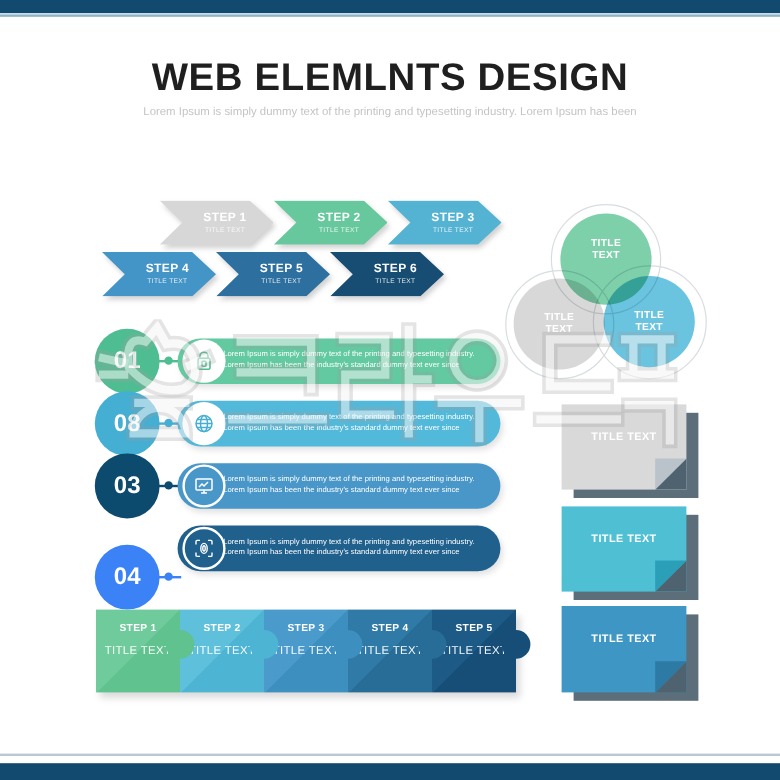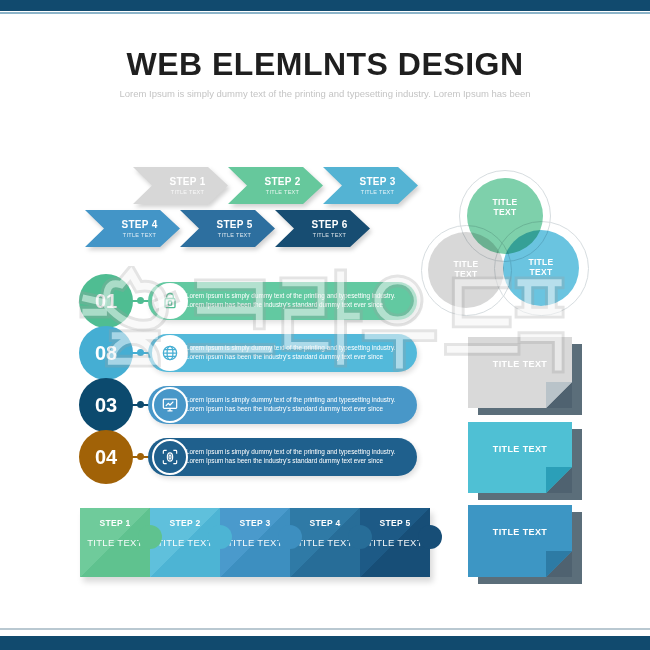--- a/index.html
+++ b/index.html
@@ -43,21 +43,21 @@
   .conn-dot{width:7px;height:7px;border-radius:50%;}
   .pill{width:269px;height:38px;border-radius:19px;box-shadow:2px 3px 5px rgba(0,0,0,.12);}
   .icon-circle{width:36px;height:36px;border-radius:50%;display:flex;align-items:center;
                justify-content:center;}
   .icon-filled{background:#ffffff;}
   .icon-ring{border:2px solid #ffffff;box-sizing:border-box;}
   .pill-text{width:226px;font-size:6.4px;line-height:9px;color:#ffffff;}
   .nc1{background:#4fbd92;} .pc1{background:#62c9a1;}
   .nc2{background:#45aed3;} .pc2{background:#53b9da;}
   .nc3{background:#0c4a6e;} .pc3{background:#4897c8;}
-  .nc4{background:#a16207;} .pc4{background:#1f608d;}
+  .nc4{background:#3b82f6;margin-top:24px;} .pc4{background:#1f608d;}
 
   
   .note{width:104px;color:#ffffff;font-size:9px;font-weight:bold;letter-spacing:.4px;
         box-shadow:10px 7px 0 #5b6e7a;}
   .note-label{position:absolute;left:0;top:22px;width:100%;text-align:center;}
   .n1{background:#d9d9d9;height:71px;} .n2{background:#4fc0d4;height:71px;}
   .n3{background:#3d96c4;height:72px;}
   .fold-cut{position:absolute;right:0;bottom:0;width:0;height:0;border-style:solid;
             border-width:0 0 26px 26px;border-color:transparent transparent #4f6270 transparent;}
   .fold-flap{position:absolute;right:0;bottom:0;width:0;height:0;border-style:solid;

